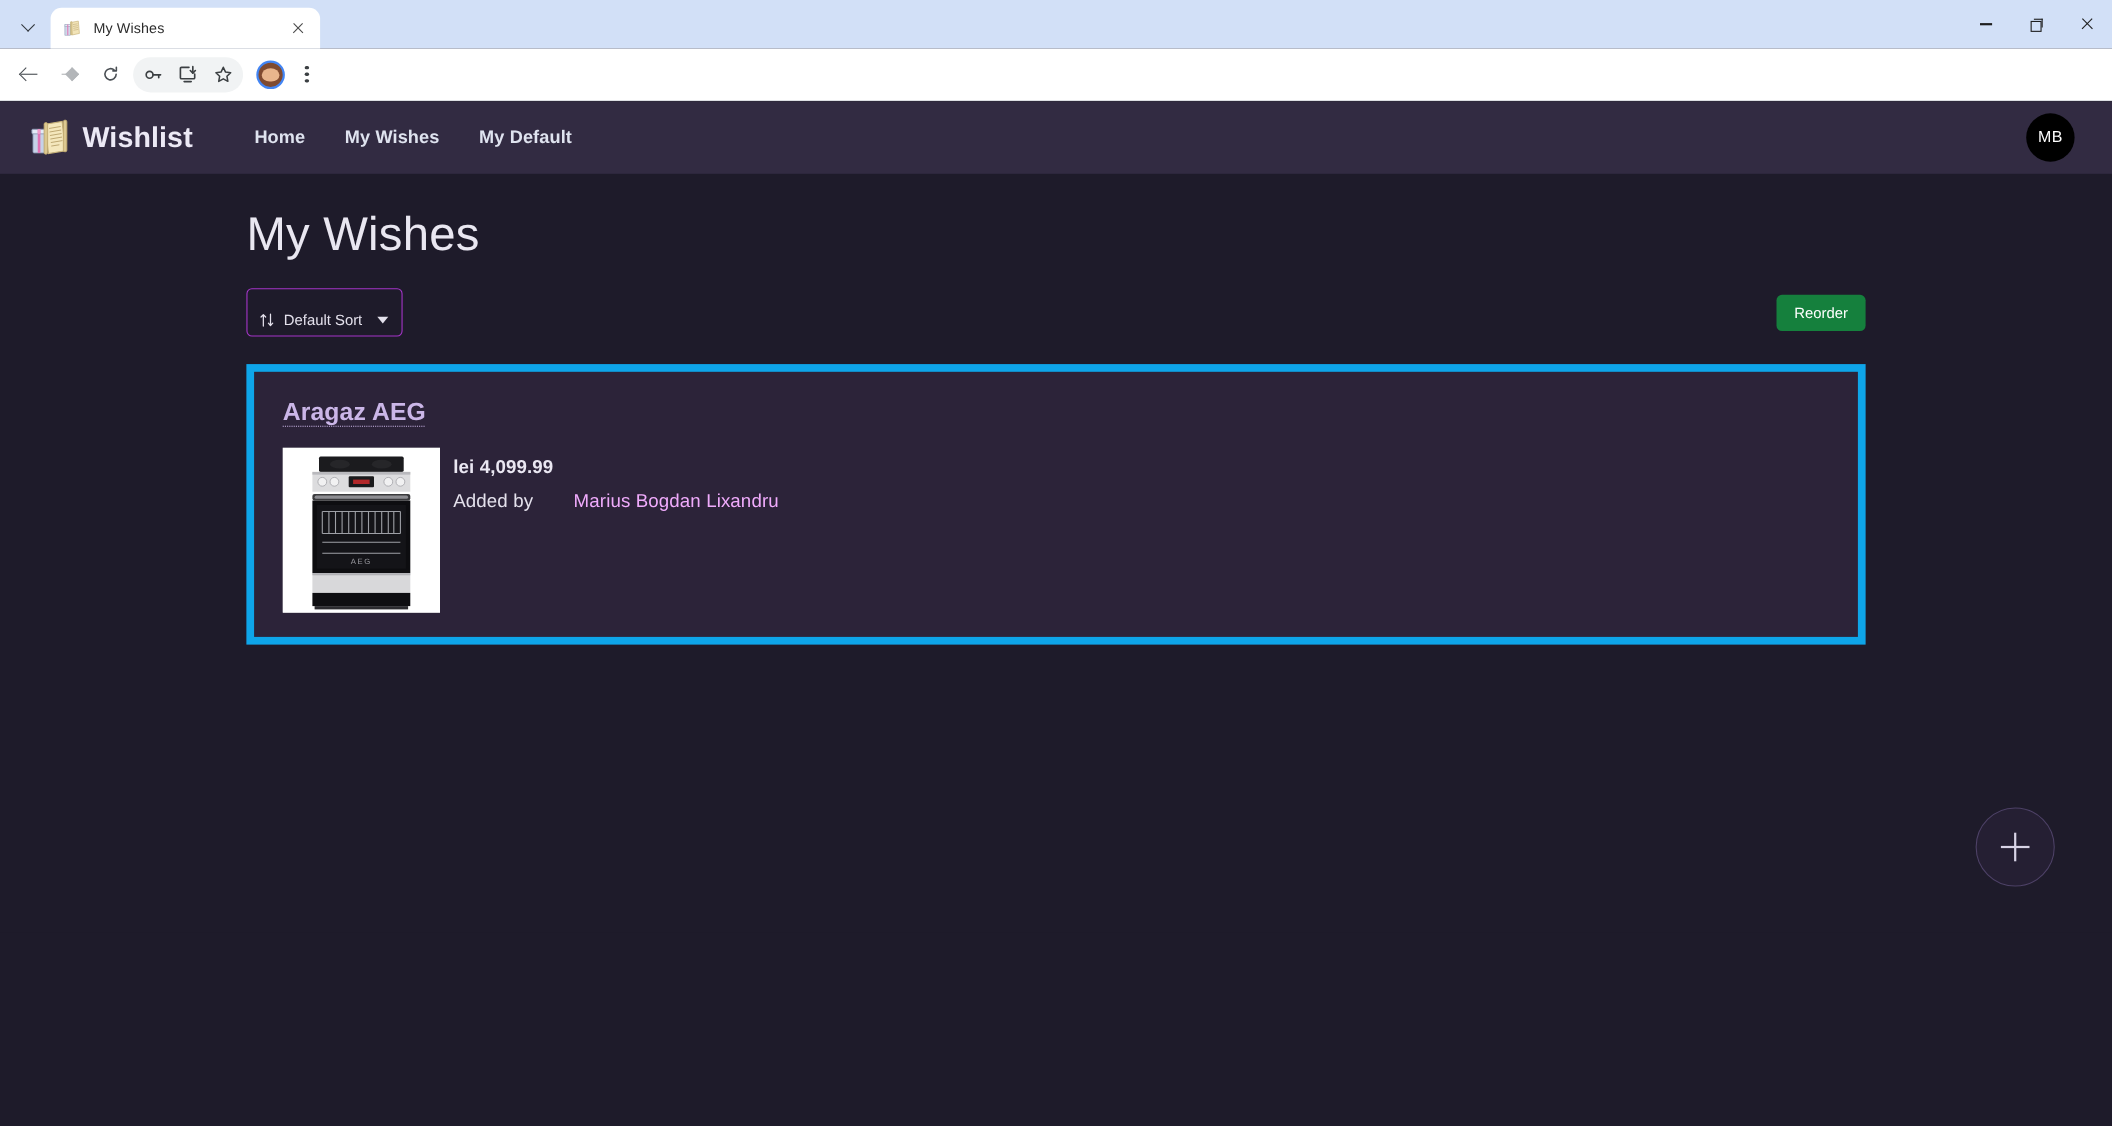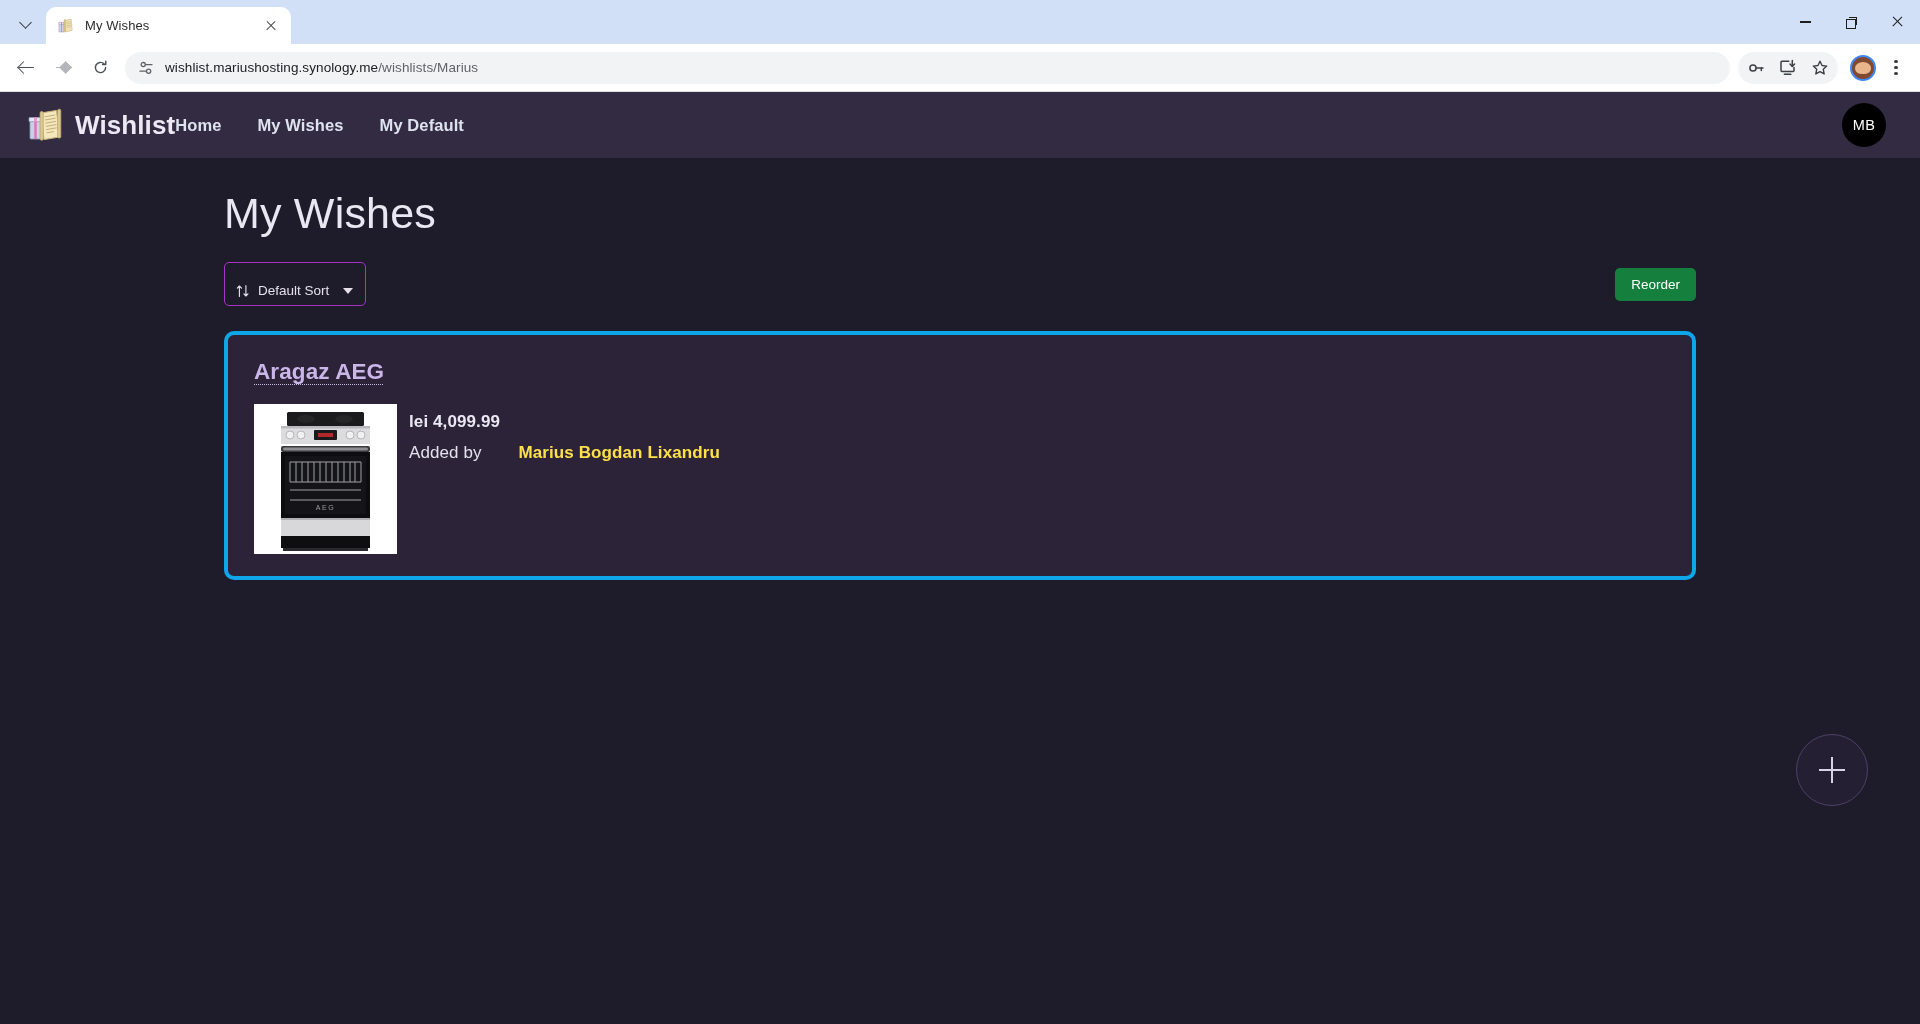--- a/index.html
+++ b/index.html
@@ -121,21 +121,21 @@
   .kebab { width: 28px; height: 30px; display: flex; flex-direction: column; align-items: center; justify-content: center; gap: 3px; border-radius: 50%; cursor: pointer; }
   .kebab i { width: 3.2px; height: 3.2px; border-radius: 50%; background: #3c4043; display: block; }
 
   
   .viewport { flex: 1; background: #1e1b2a; overflow: hidden; position: relative; }
 
   .appnav {
     height: 66px; background: #322b42; display: flex; align-items: center;
     padding: 0 34px 0 28px;
   }
-  .brand { display: flex; align-items: center; cursor: pointer; }
+  .brand { display: flex; align-items: center; cursor: pointer; margin-right: 56px; }
   .brand-icon { width: 36px; height: 34px; position: relative; margin-right: 11px; flex: 0 0 36px; }
   .brand-text {
     font-size: 26px; font-weight: 700; color: #ece9f5; letter-spacing: .1px;
   }
   .navlinks { display: flex; align-items: center; gap: 36px; }
   .navlink {
     font-size: 16.5px; font-weight: 700; color: #dfe3ef; cursor: pointer;
     letter-spacing: .1px;
   }
   .nav-spacer { flex: 1; }
@@ -164,38 +164,38 @@
   }
   .sort-icon { width: 14px; height: 14px; flex: 0 0 14px; }
   .caret { width: 0; height: 0; border-left: 5px solid transparent; border-right: 5px solid transparent; border-top: 6px solid #e4e1ec; margin-left: 6px; }
 
   .reorder-btn {
     background: #15803d; color: #ffffff; border: none; border-radius: 5px;
     padding: 9px 16px; font-size: 13.5px; font-family: inherit; cursor: pointer;
   }
 
   .card {
-    background: #2c2339; border: 4px solid #0ea5e9; border-radius: 10px;
+    background: #2c2339; border: 7px solid #0ea5e9; border-radius: 0;
     padding: 24px 26px 22px 26px; position: relative;
   }
   .card-title {
     font-size: 22.5px; font-weight: 700; color: #cbb6e8; letter-spacing: .1px;
     text-decoration: underline; text-decoration-style: dotted;
     text-underline-offset: 5px; text-decoration-thickness: 1px;
     cursor: pointer; display: inline-block; margin-bottom: 19px;
   }
   .card-body { display: flex; gap: 12px; }
   .thumb {
     width: 143px; height: 150px; background: #ffffff; flex: 0 0 143px;
     position: relative; overflow: hidden;
   }
   .meta { padding-top: 8px; }
   .price { font-size: 17px; font-weight: 700; color: #eae7f2; margin-bottom: 11px; letter-spacing: .1px; }
   .added { font-size: 17px; color: #e4e1ec; letter-spacing: .1px; }
-  .added b { color: #fde047; font-weight: 700; padding-left: 32px; }
+  .added b { color: #f0abfc; font-weight: 400; padding-left: 32px; }
 
   .card-actions { display: flex; justify-content: flex-end; gap: 14px; margin-top: 20px; }
   .btn-edit {
     background: #3b2b4e; color: #e8e4f1; border: 1px solid #a435c8;
     border-radius: 8px; padding: 10px 24px; font-size: 15px;
     font-family: inherit; cursor: pointer;
   }
   .btn-delete {
     background: #dc2626; color: #ffffff; border: none;
     border-radius: 8px; padding: 11px 22px; font-size: 15px;
@@ -261,29 +261,20 @@
     <div class="nav-btn">
       <span class="arrow fwd"></span>
     </div>
     <div class="nav-btn">
       <svg class="reload" viewBox="0 0 20 20">
         <path d="M16 10a6 6 0 1 1-1.8-4.3" fill="none" stroke="#4a4f54" stroke-width="1.7" stroke-linecap="round"></path>
         <path d="M16.2 2.6 L16.2 6.4 L12.5 6.4" fill="none" stroke="#4a4f54" stroke-width="1.7" stroke-linecap="round" stroke-linejoin="round"></path>
       </svg>
     </div>
 
-    <div class="omnibox">
-      <svg class="site-icon" viewBox="0 0 18 18">
-        <circle cx="6.2" cy="5.6" r="2.1" fill="none" stroke="#5f6368" stroke-width="1.3"></circle>
-        <line x1="9.2" y1="5.6" x2="15" y2="5.6" stroke="#5f6368" stroke-width="1.3" stroke-linecap="round"></line>
-        <circle cx="11.6" cy="12.2" r="2.1" fill="none" stroke="#5f6368" stroke-width="1.3"></circle>
-        <line x1="3" y1="12.2" x2="8.6" y2="12.2" stroke="#5f6368" stroke-width="1.3" stroke-linecap="round"></line>
-      </svg>
-      <span class="url"><span>wishlist.mariushosting.synology.me</span><span class="dim">/wishlists/Marius</span></span>
-    </div>
 
     <div class="tb-icons">
       <div class="tb-ico">
         <svg width="18" height="18" viewBox="0 0 18 18">
           <circle cx="6" cy="9" r="3.1" fill="none" stroke="#3c4043" stroke-width="1.5"></circle>
           <line x1="9.1" y1="9" x2="16" y2="9" stroke="#3c4043" stroke-width="1.5" stroke-linecap="round"></line>
           <line x1="14.3" y1="9" x2="14.3" y2="11.6" stroke="#3c4043" stroke-width="1.5" stroke-linecap="round"></line>
         </svg>
       </div>
       <div class="tb-ico">

